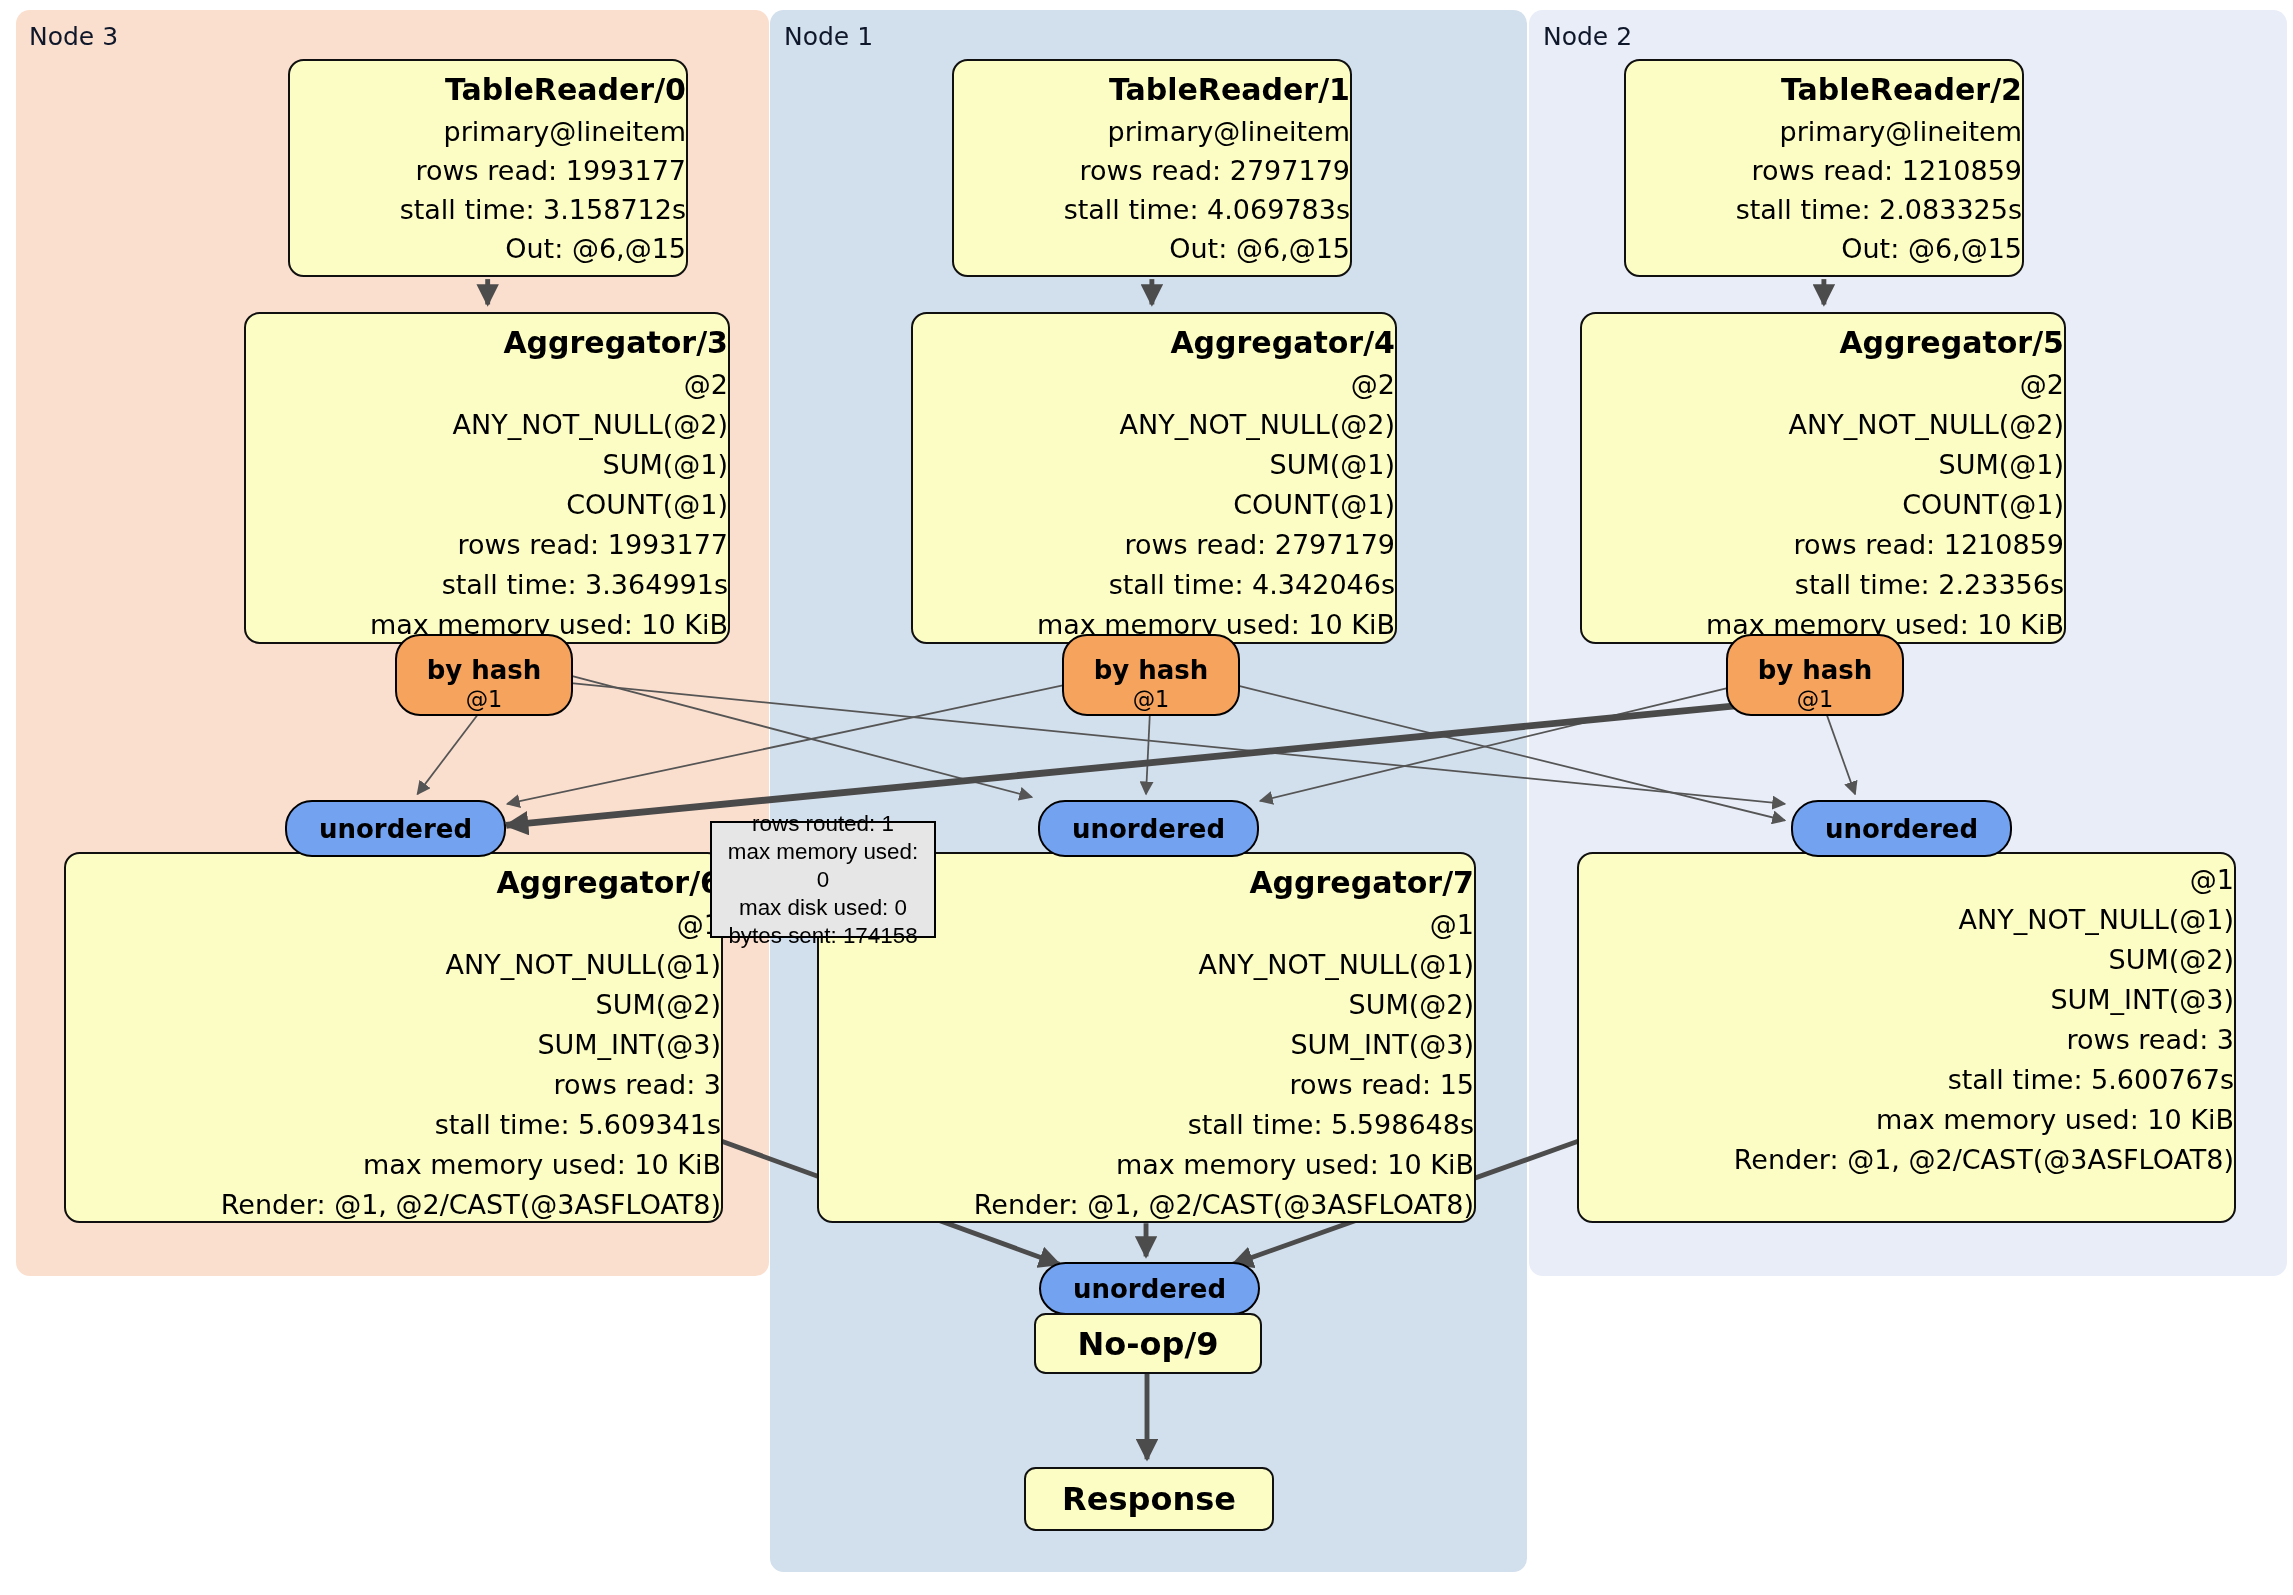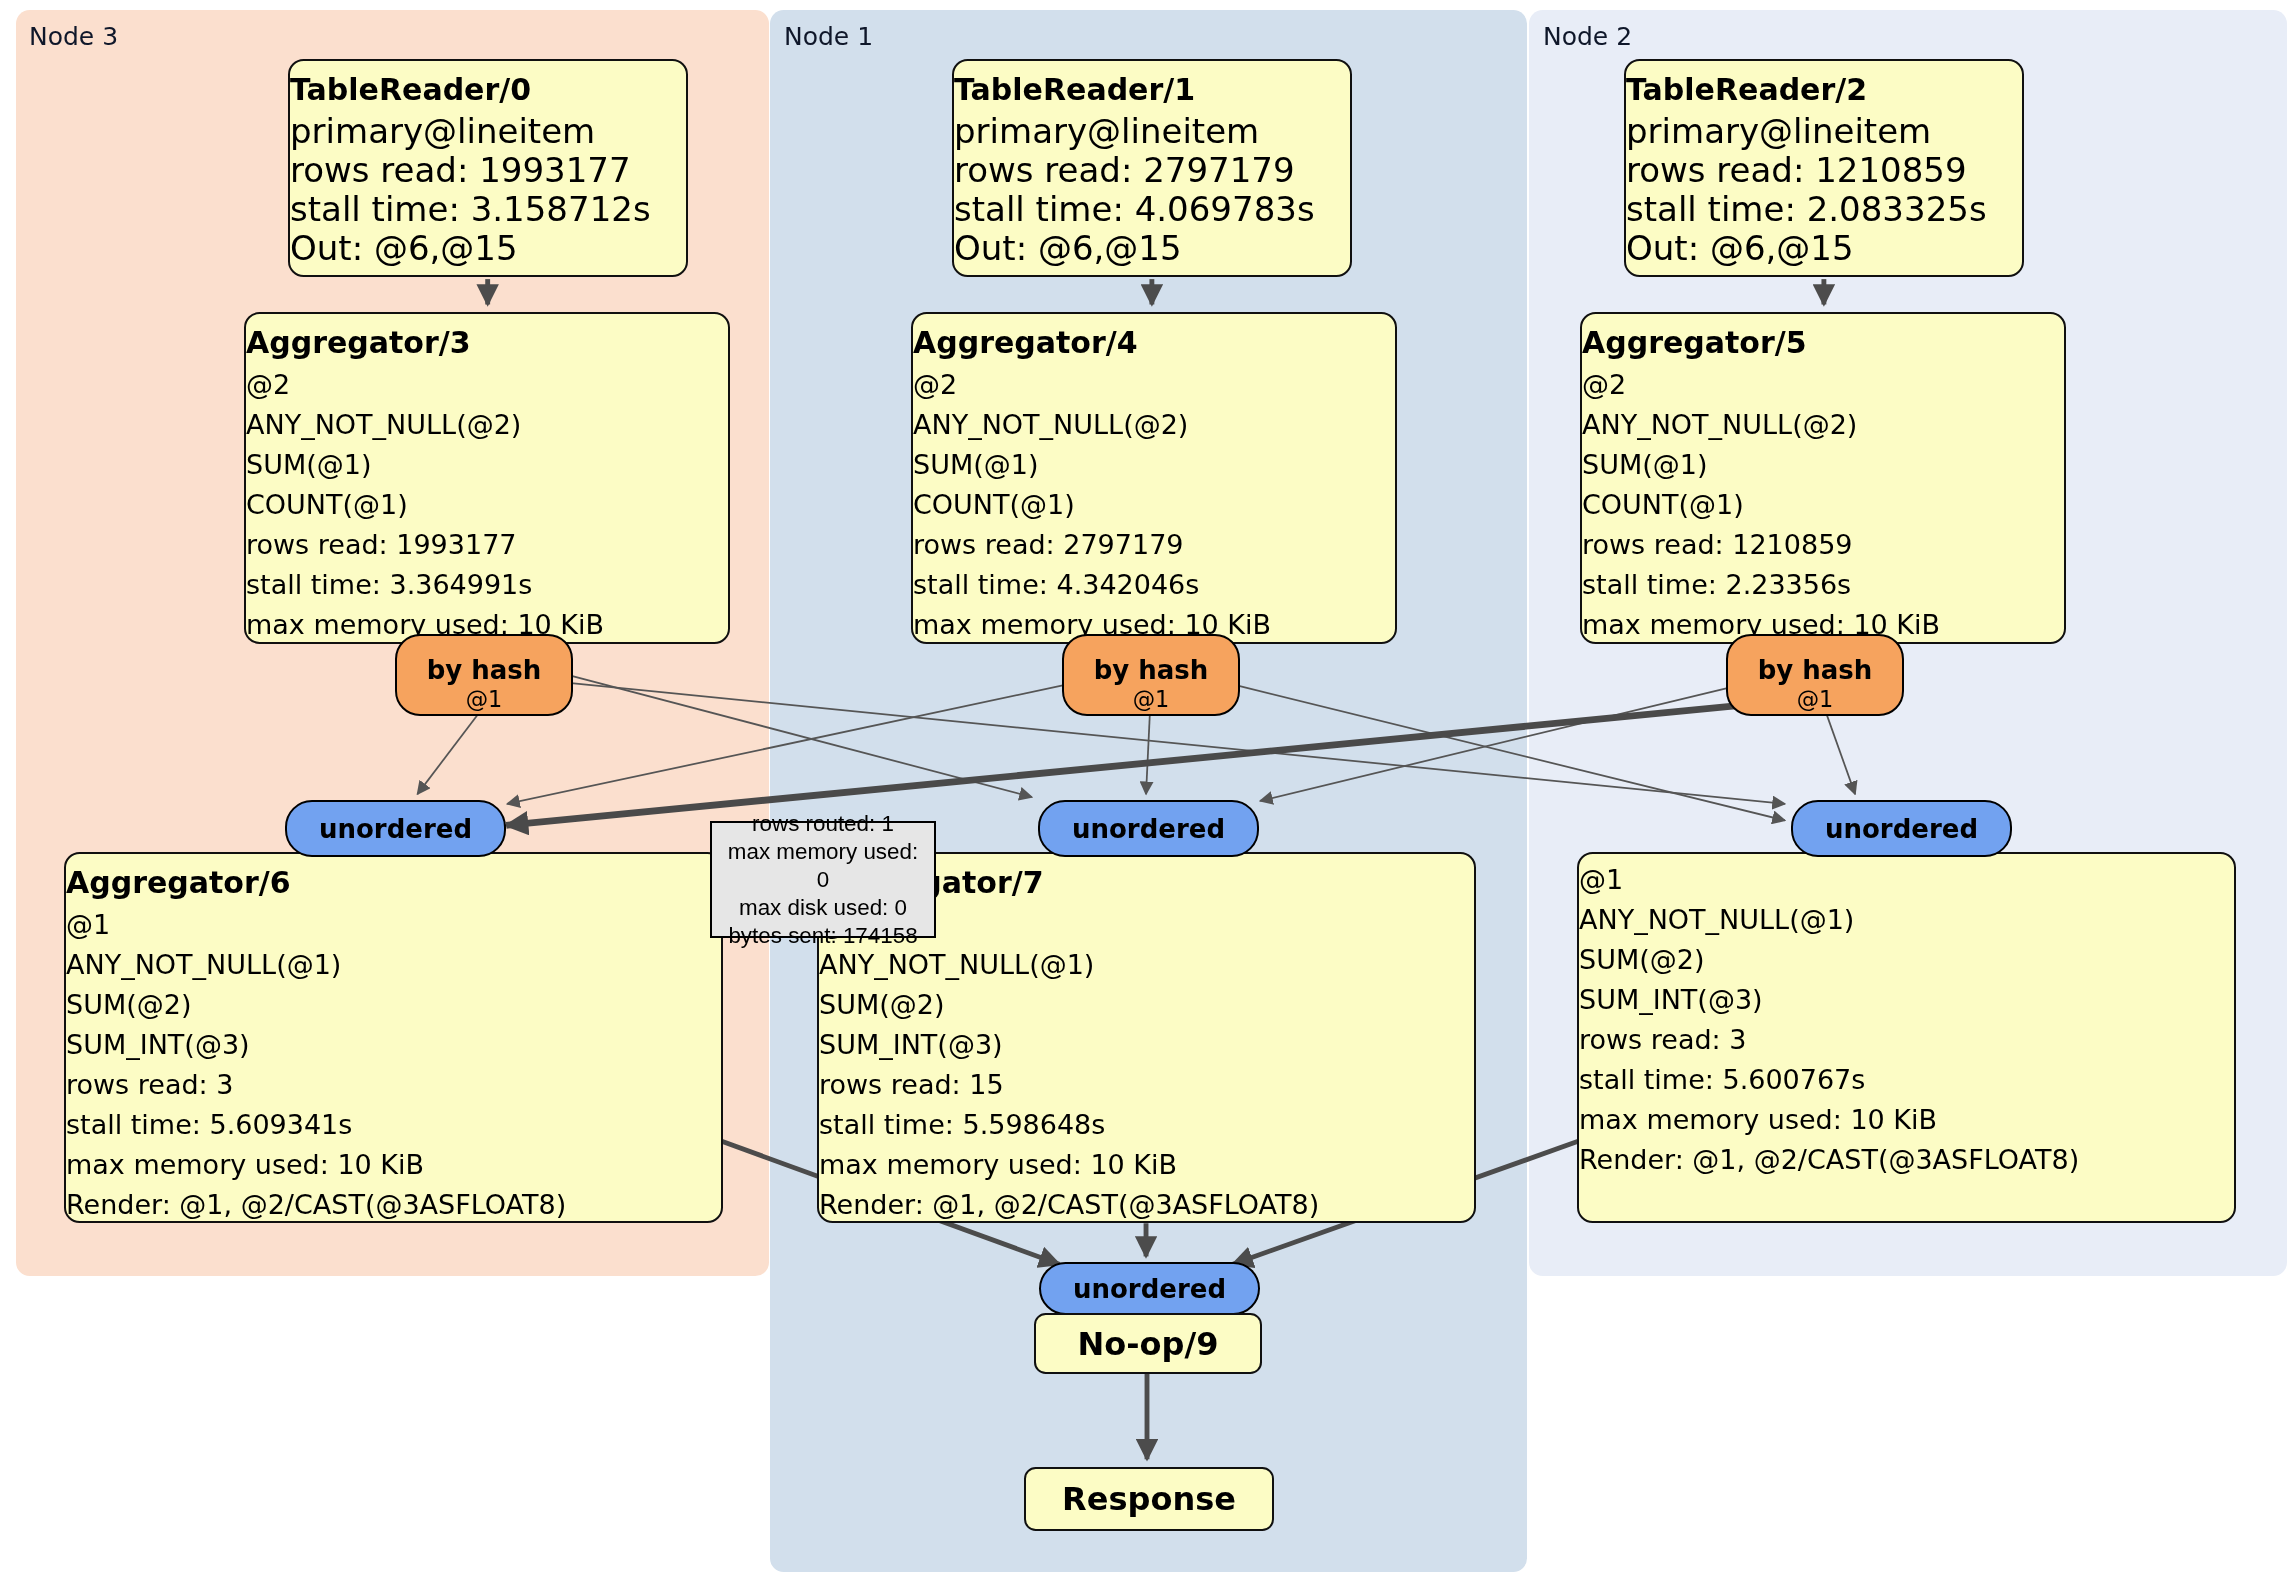--- a/index.html
+++ b/index.html
@@ -8,23 +8,23 @@
 
   
   .panel{position:absolute;border-radius:13.7px;}
   .panel-label{position:absolute;font-size:25px;color:#0f172a;}
 
   
   #edges{position:absolute;left:0;top:0;z-index:2;}
 
   
   .box{position:absolute;background:#FCFCC5;border:2px solid #101010;border-radius:15.6px;
-       z-index:3;text-align:left;color:#000;box-sizing:border-box;padding-top:5.9px;}
+       z-index:3;text-align:right;color:#000;box-sizing:border-box;padding-top:5.9px;}
   .box .title{font-weight:bold;font-size:30px;line-height:45px;}
-  .tr-box .line{font-size:34px;line-height:39px;}
+  .tr-box .line{font-size:27px;line-height:39px;}
   .agg-box .line{font-size:27px;line-height:40px;}
 
   
   .pill-router{position:absolute;background:#F6A35E;border:2.9px solid #000;border-radius:25px;
        z-index:4;display:flex;flex-direction:column;align-items:center;justify-content:center;}
   .pill-router .rlabel{font-weight:bold;font-size:26px;line-height:31px;margin-top:17px;}
   .pill-router .rdetail{font-size:22.4px;line-height:27px;}
   .pill-sync{position:absolute;background:#72A2F0;border:2.9px solid #000;border-radius:27px;
        z-index:4;display:flex;align-items:center;justify-content:center;
        font-weight:bold;font-size:26px;}

